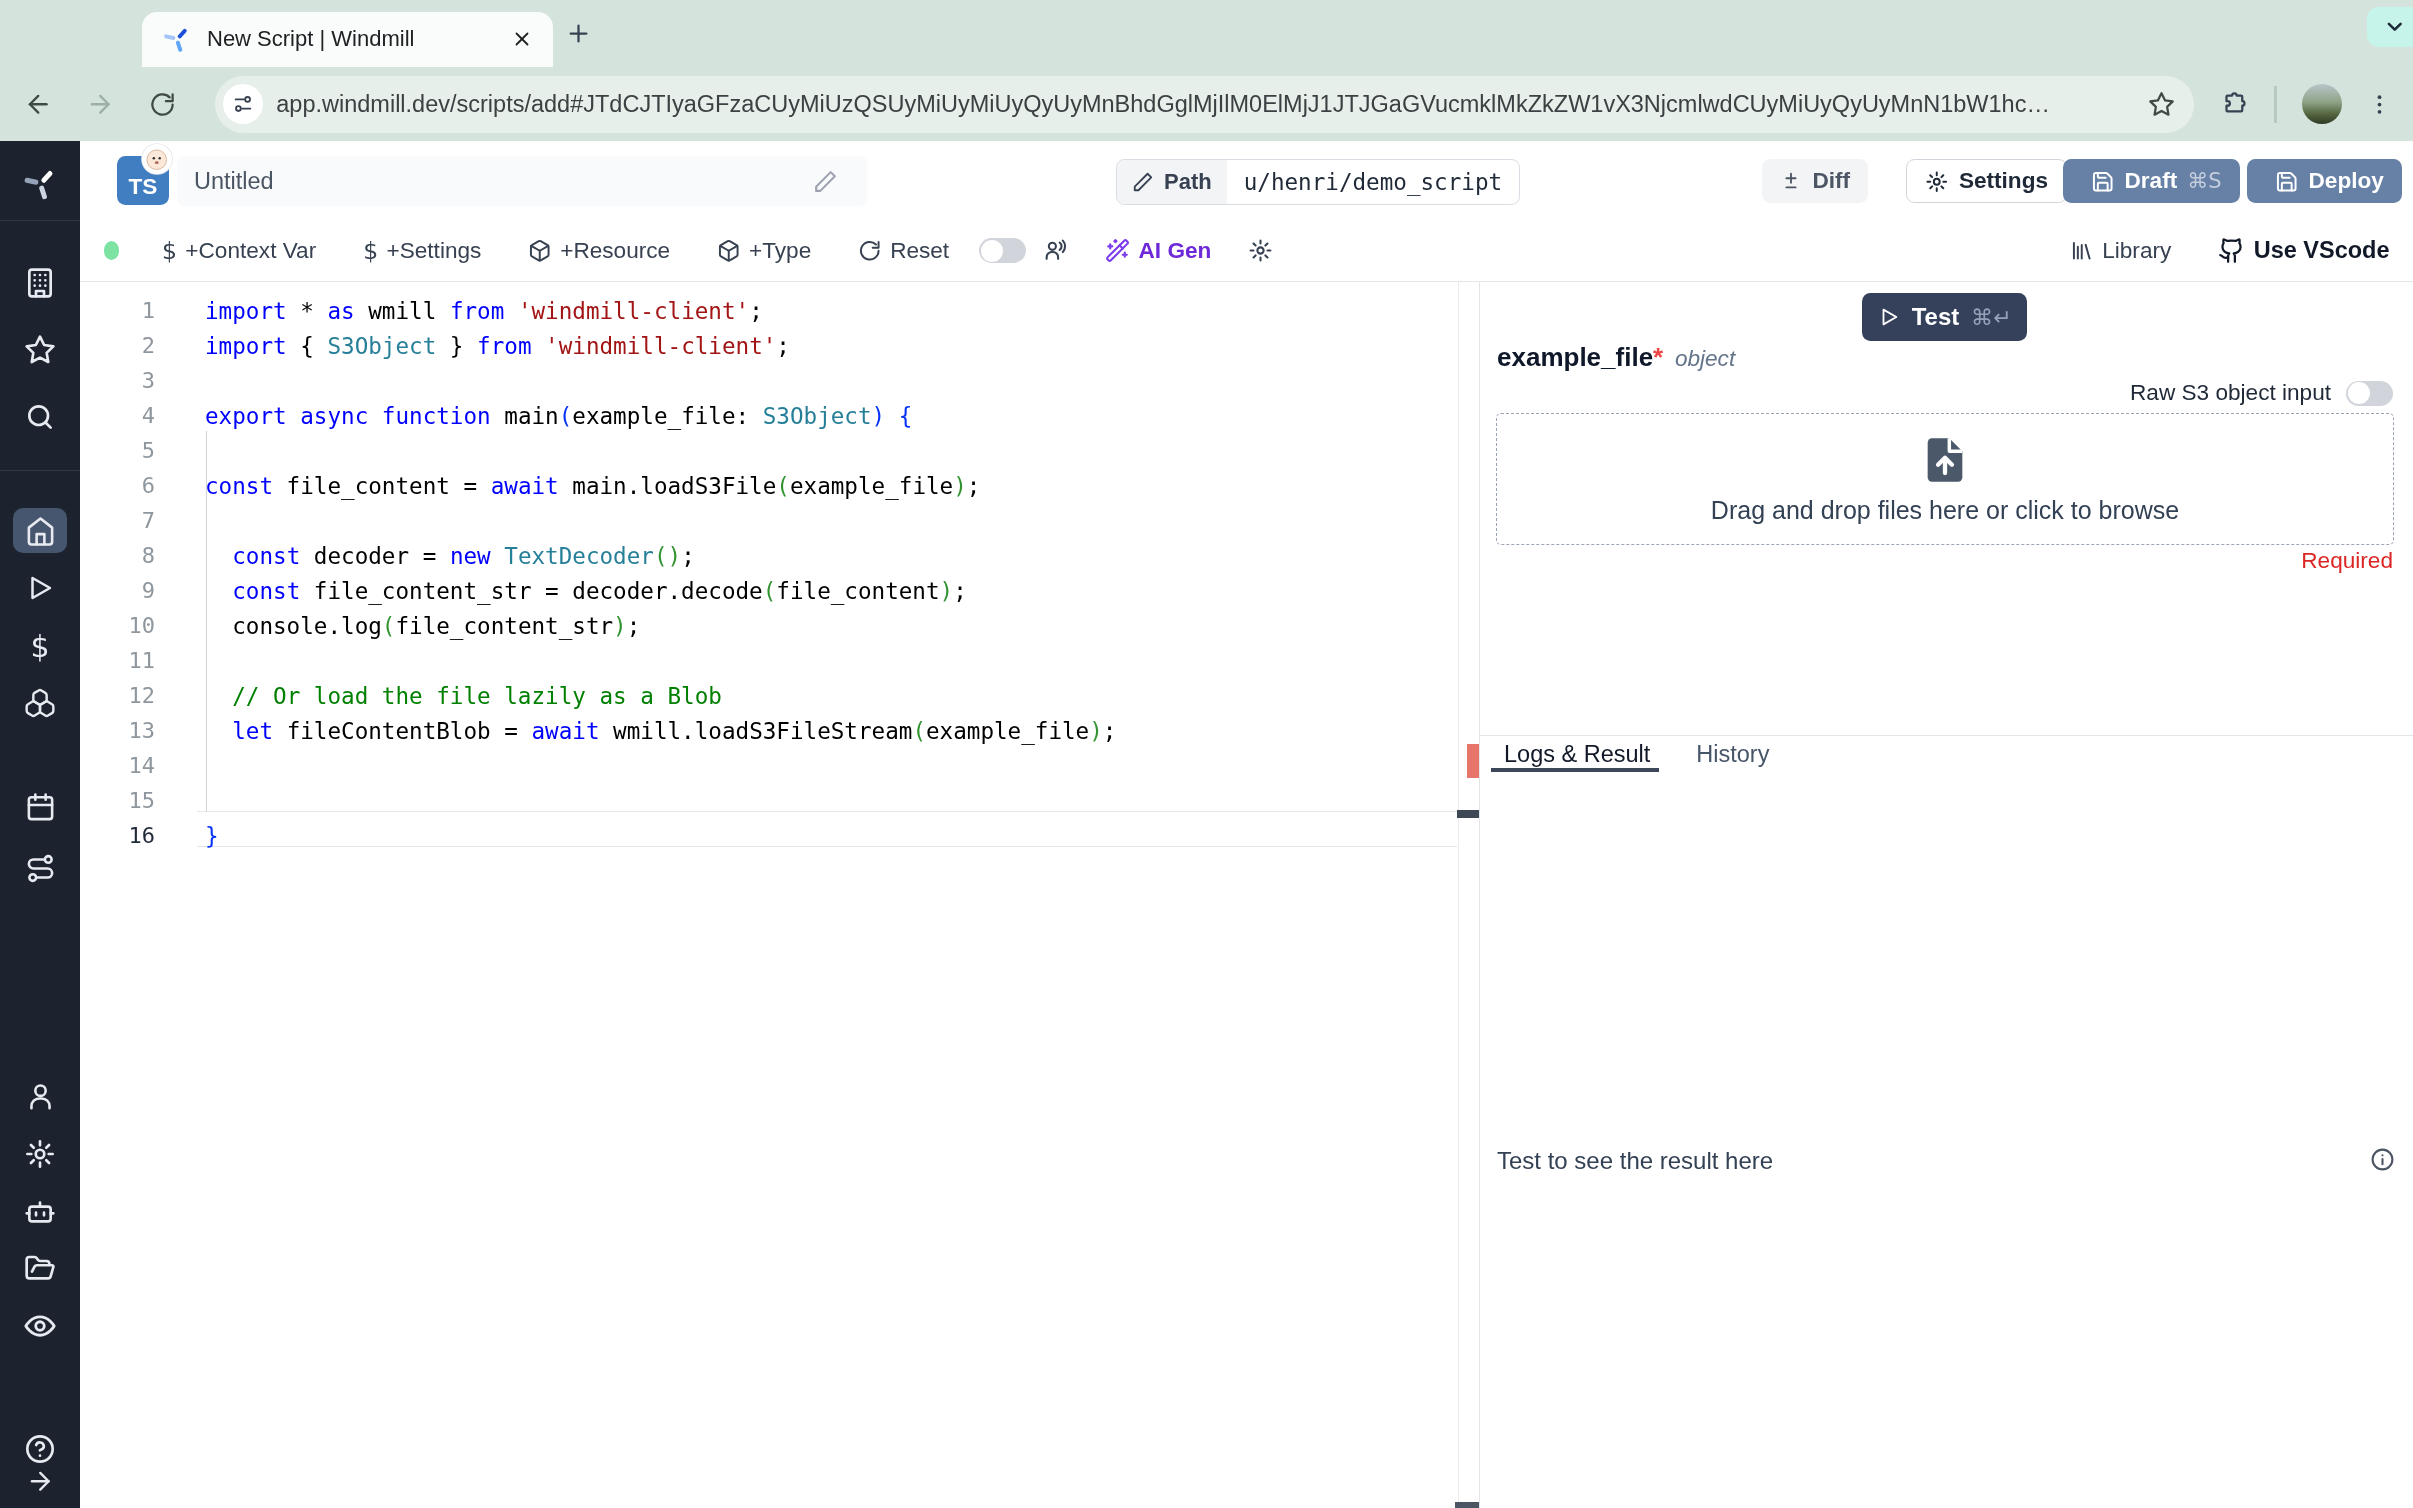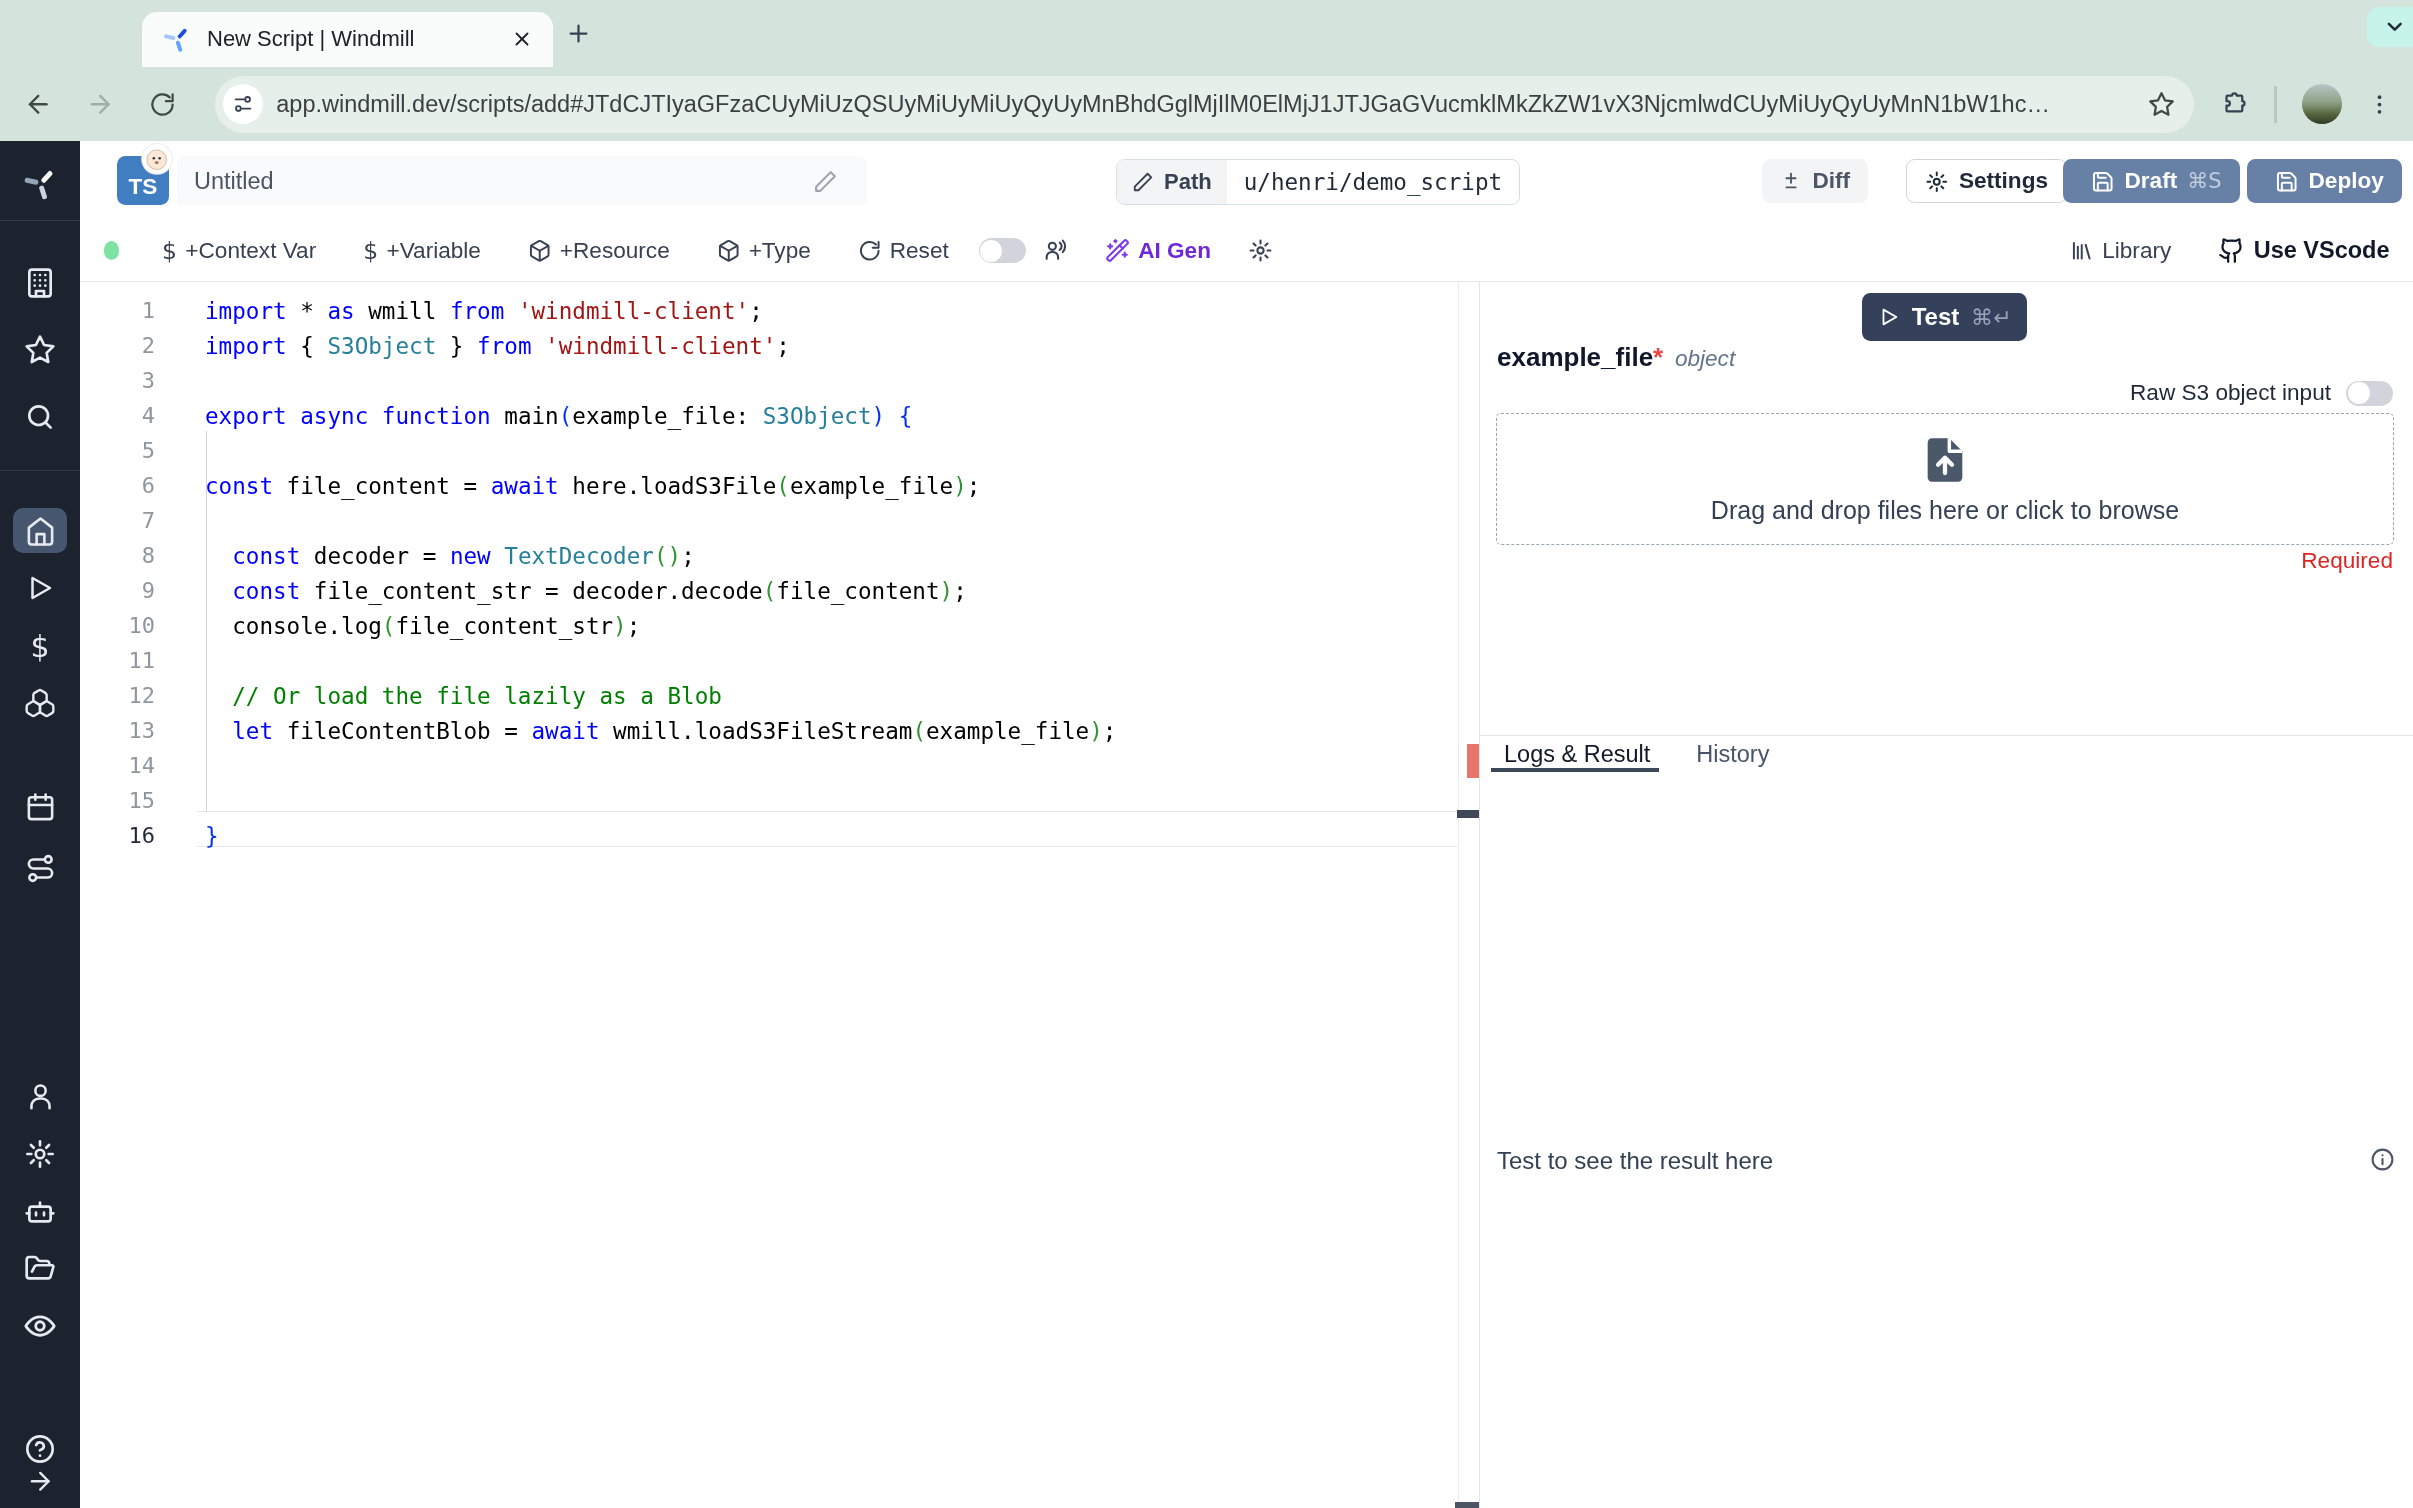--- a/index.html
+++ b/index.html
@@ -380,21 +380,21 @@
       </div>
 
       <div class="tbar">
         <span class="dot"></span>
         <span class="tbtn">
           <span class="dollar">$</span>
           <span>+Context Var</span>
         </span>
         <span class="tbtn" style="margin-left:47px">
           <span class="dollar">$</span>
-          <span>+Variable</span>
+          <span>+Settings</span>
         </span>
         <span class="tbtn" style="margin-left:47px">
           <svg class="ic" width="23.5" height="23.5" viewBox="0 0 24 24">
               <path d="M21 8a2 2 0 0 0-1-1.73l-7-4a2 2 0 0 0-2 0l-7 4A2 2 0 0 0 3 8v8a2 2 0 0 0 1 1.73l7 4a2 2 0 0 0 2 0l7-4A2 2 0 0 0 21 16Z"></path>
               <path d="m3.3 7 8.7 5 8.7-5"></path>
               <path d="M12 22V12"></path>
             </svg>
           <span>+Resource</span>
         </span>
         <span class="tbtn" style="margin-left:47px">
@@ -482,21 +482,21 @@
               <div class="cl">
                 <span class="g">4</span>
                 <span class="c"><span class="t-kw">export</span><span class="t-pl"> </span><span class="t-kw">async</span><span class="t-pl"> </span><span class="t-kw">function</span><span class="t-pl"> main</span><span class="t-b1">(</span><span class="t-pl">example_file: </span><span class="t-typ">S3Object</span><span class="t-b1">)</span><span class="t-pl"> </span><span class="t-b1">{</span></span>
               </div>
               <div class="cl">
                 <span class="g">5</span>
                 <span class="c"></span>
               </div>
               <div class="cl">
                 <span class="g">6</span>
-                <span class="c"><span class="t-kw">const</span><span class="t-pl"> file_content = </span><span class="t-kw">await</span><span class="t-pl"> here.loadS3File</span><span class="t-b2">(</span><span class="t-pl">example_file</span><span class="t-b2">)</span><span class="t-pl">;</span></span>
+                <span class="c"><span class="t-kw">const</span><span class="t-pl"> file_content = </span><span class="t-kw">await</span><span class="t-pl"> main.loadS3File</span><span class="t-b2">(</span><span class="t-pl">example_file</span><span class="t-b2">)</span><span class="t-pl">;</span></span>
               </div>
               <div class="cl">
                 <span class="g">7</span>
                 <span class="c"></span>
               </div>
               <div class="cl">
                 <span class="g">8</span>
                 <span class="c"><span class="t-pl">  </span><span class="t-kw">const</span><span class="t-pl"> decoder = </span><span class="t-kw">new</span><span class="t-pl"> </span><span class="t-typ">TextDecoder</span><span class="t-b2">(</span><span class="t-b2">)</span><span class="t-pl">;</span></span>
               </div>
               <div class="cl">

